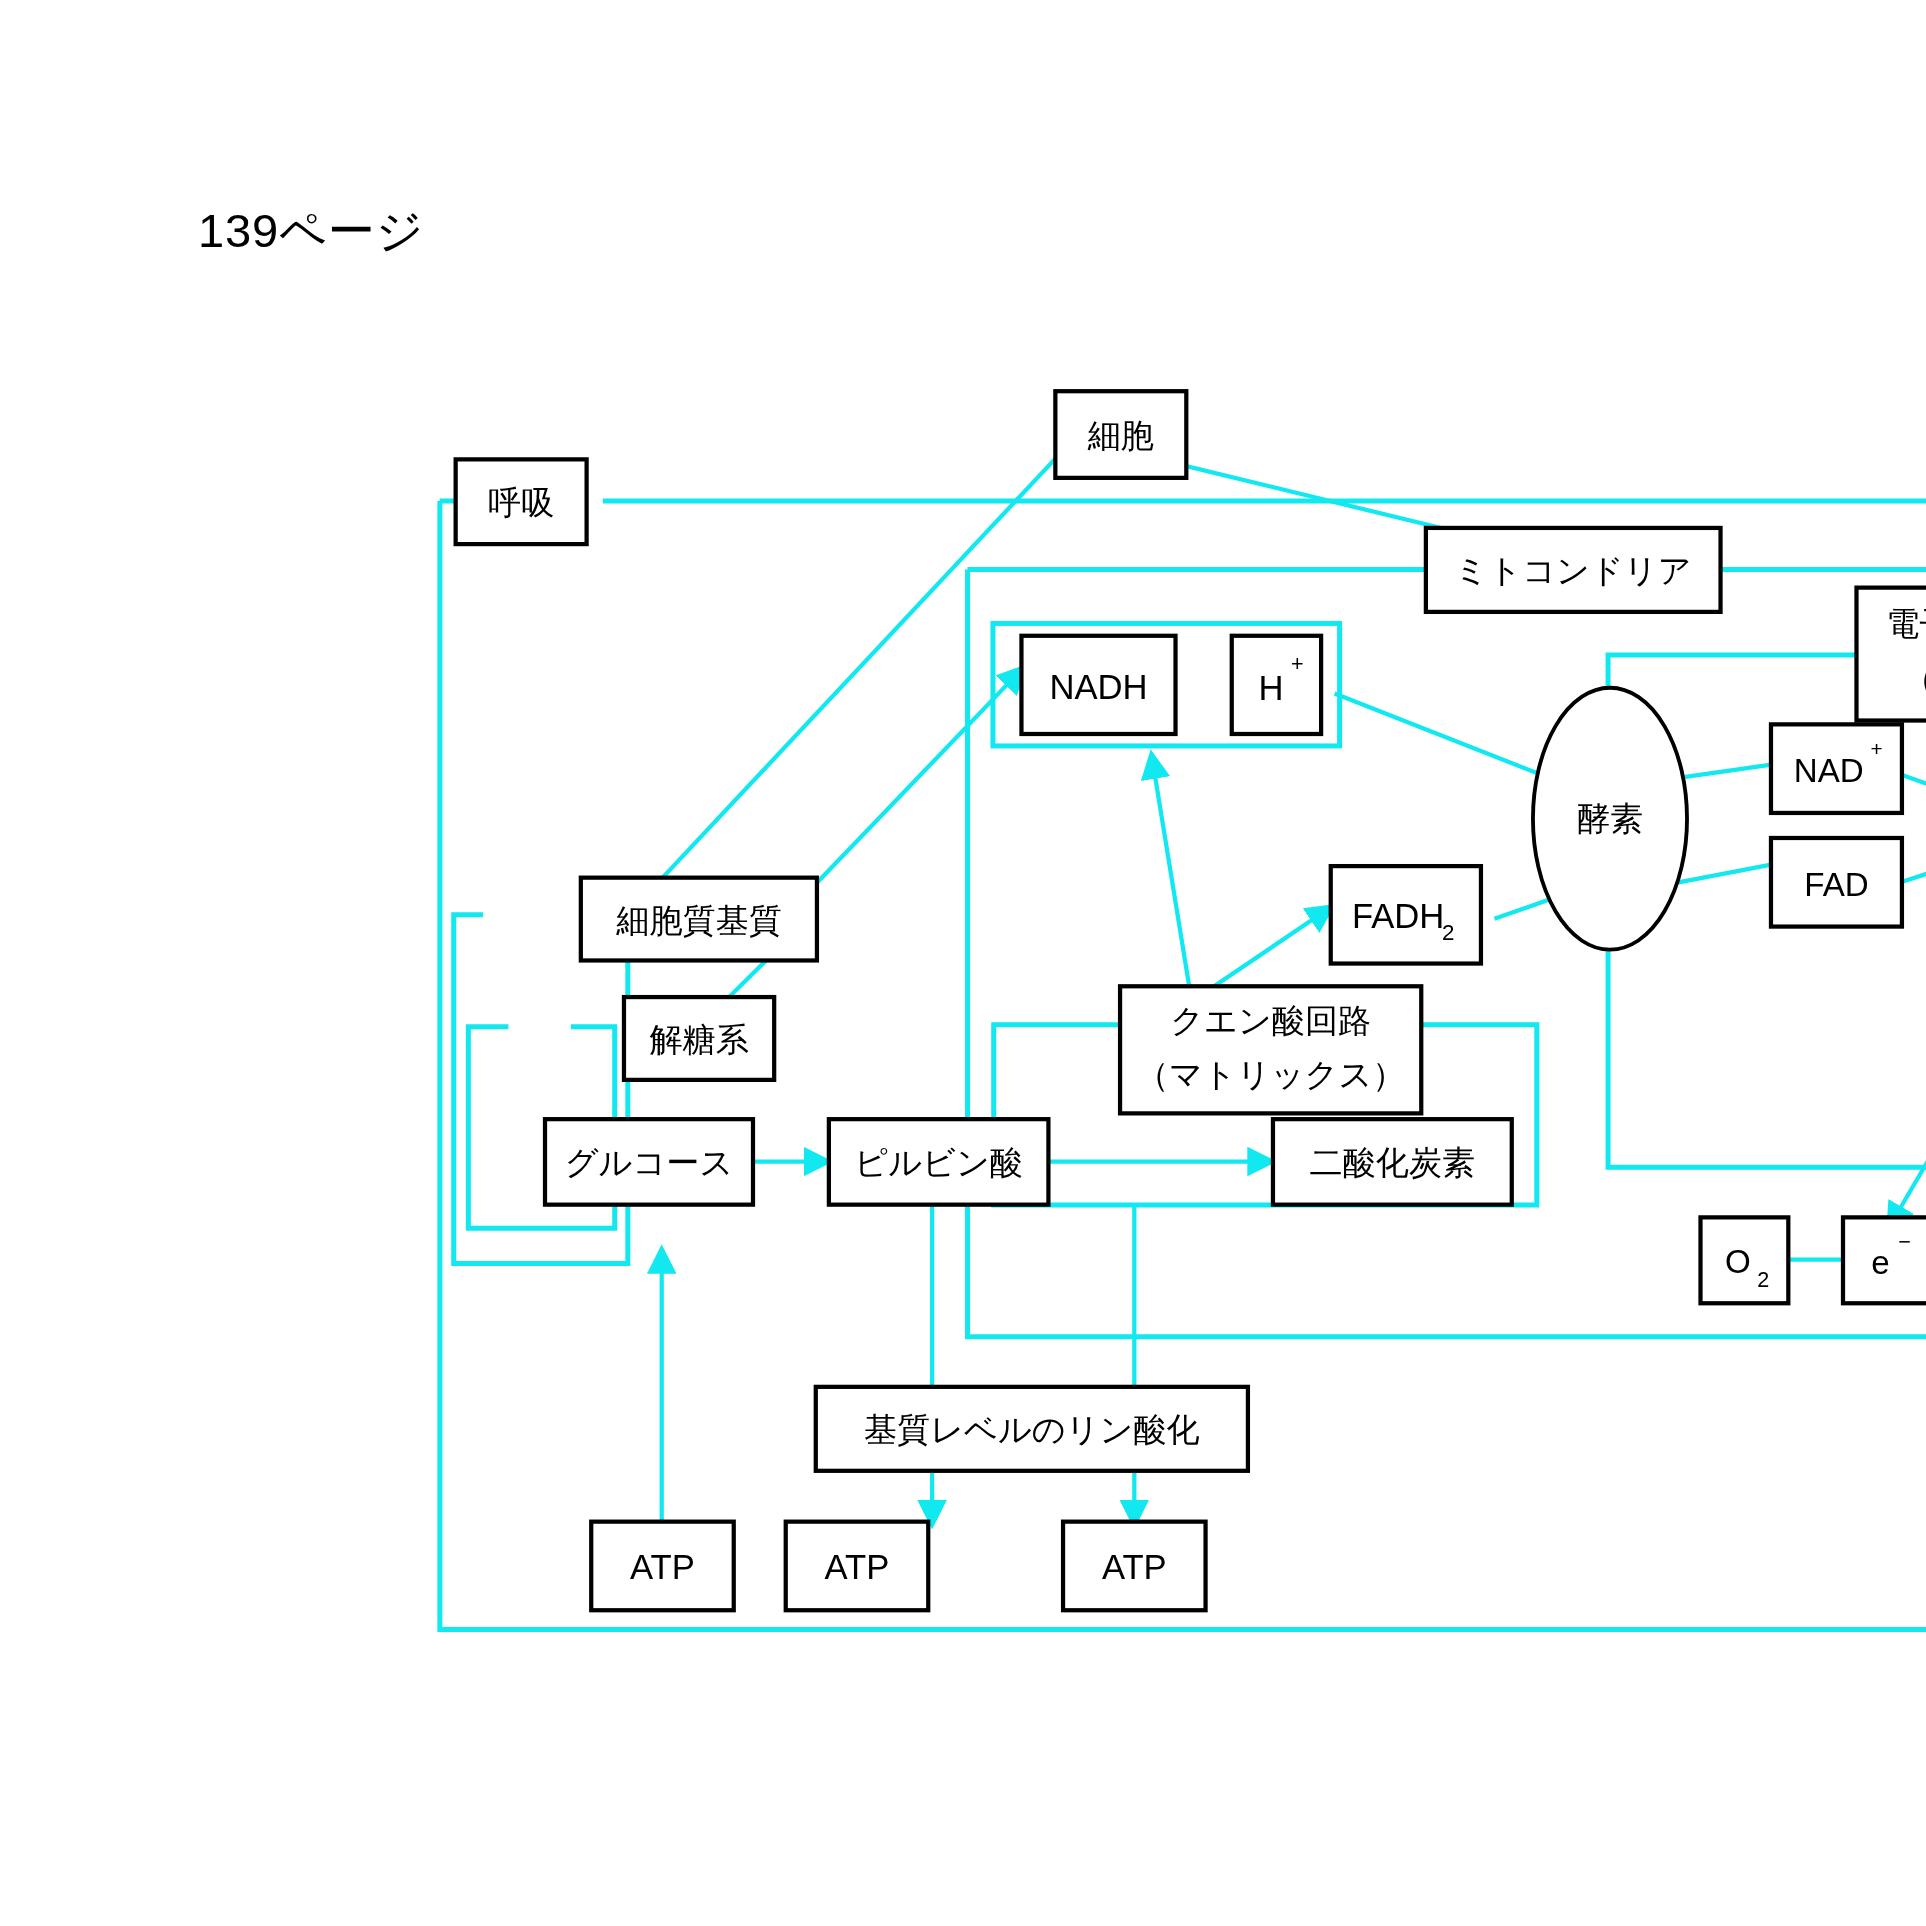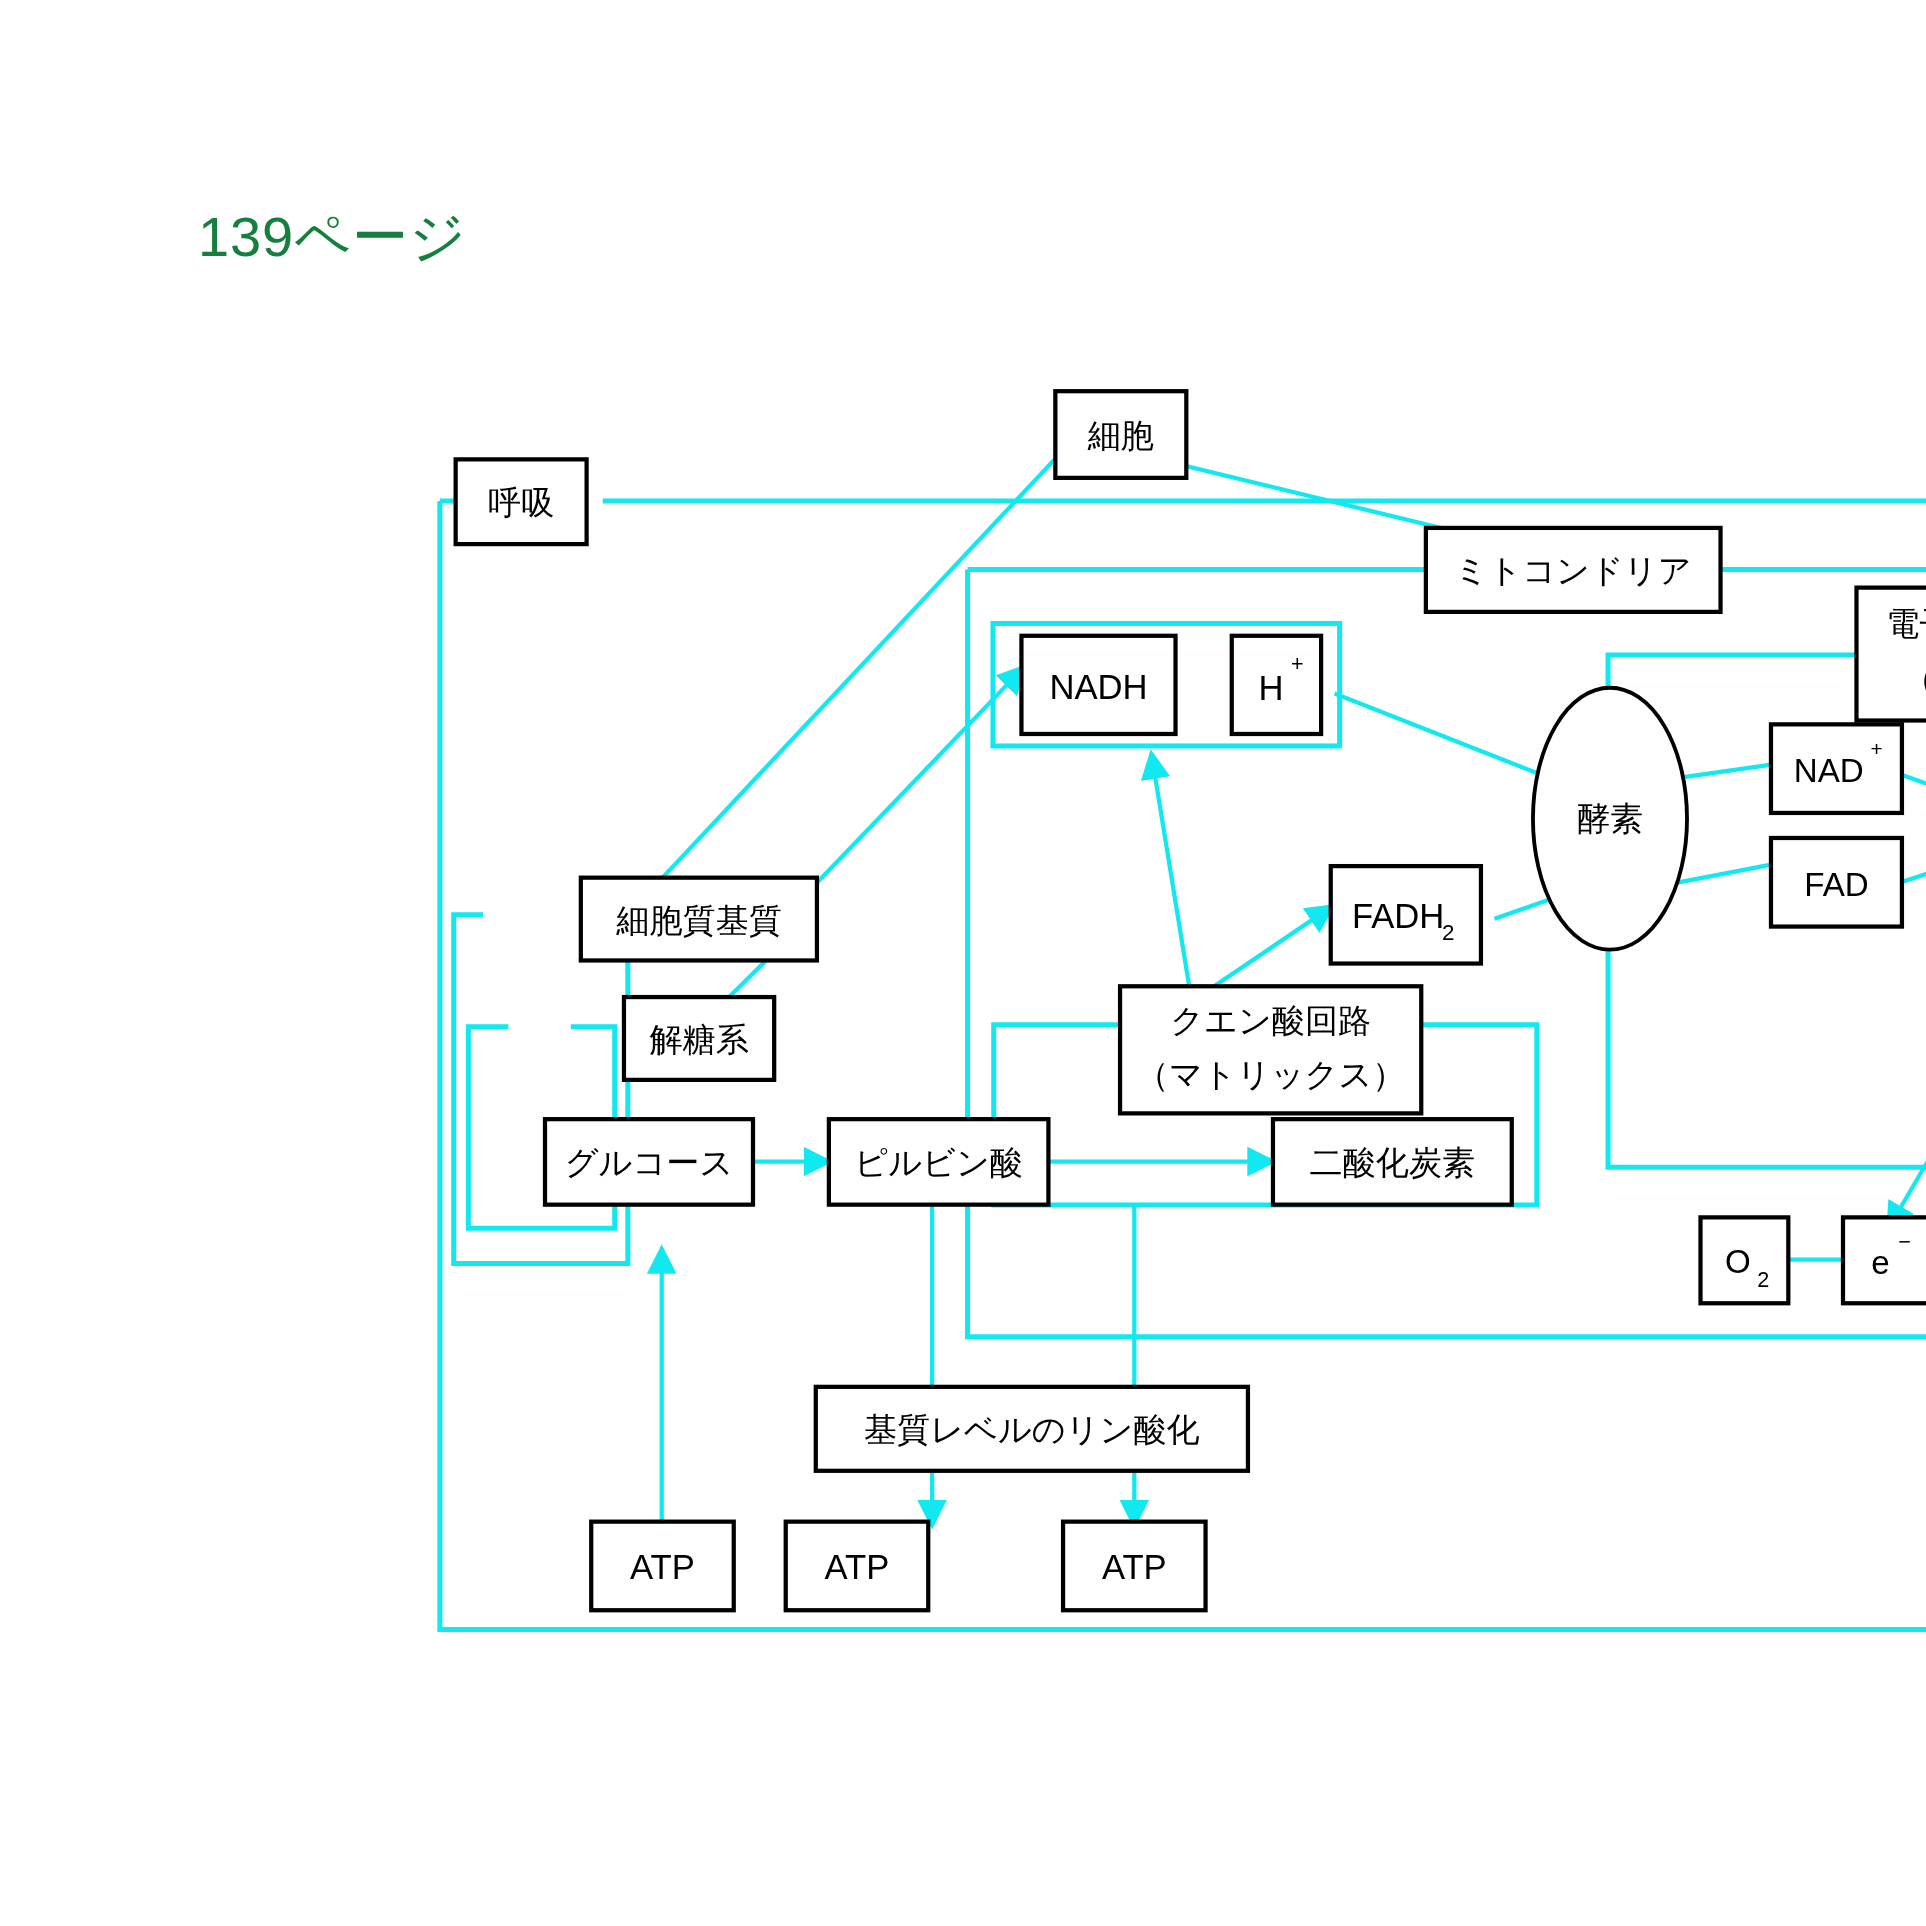--- a/index.html
+++ b/index.html
@@ -1,18 +1,18 @@
 <!DOCTYPE html>
 <html style="font-size:6.2px"><head>
 <meta charset="utf-8">
 <style>
   html,body{margin:0;padding:0;background:#ffffff;}
   #root{position:relative;width:2757px;height:1966px;background:#ffffff;
         font-family:"Liberation Sans","DejaVu Sans",sans-serif;overflow:hidden;}
-  #page-title{position:absolute;left:198px;top:200px;font-size:56px;color:#15803d;
+  #page-title{position:absolute;left:198px;top:200px;font-size:47px;color:#000000;
               letter-spacing:0.8px;white-space:nowrap;}
   svg#diagram{position:absolute;left:0;top:0;width:2757px;height:1966px;}
   .grp{fill:none;stroke:#12e8f0;stroke-width:13;}
   .conn{fill:none;stroke:#12e8f0;stroke-width:11;}
   .nodebox{fill:#ffffff;stroke:#000000;stroke-width:11;}
   .ellipse{fill:#ffffff;stroke:#000000;stroke-width:10;}
   text.lbl{font-family:"Liberation Sans","DejaVu Sans",sans-serif;fill:#000;
            text-anchor:middle;dominant-baseline:central;}
 </style>
 </head>

